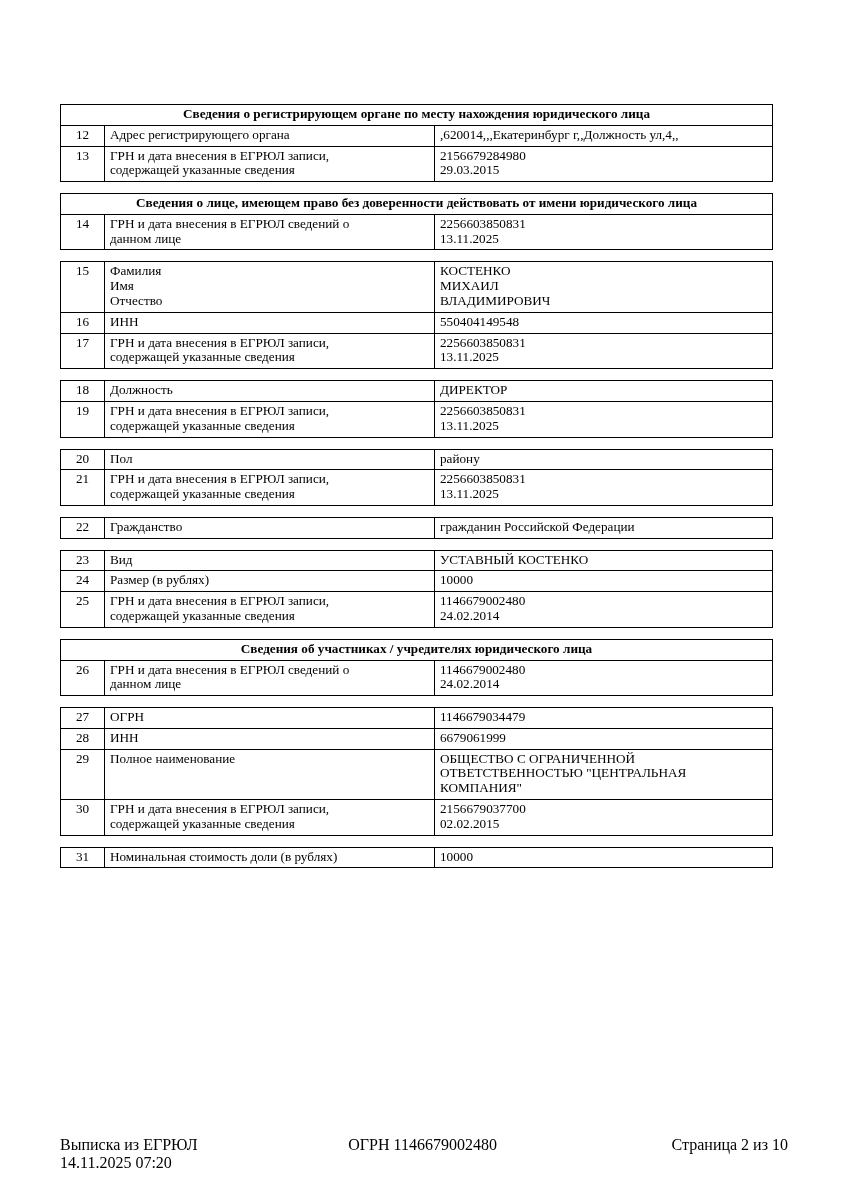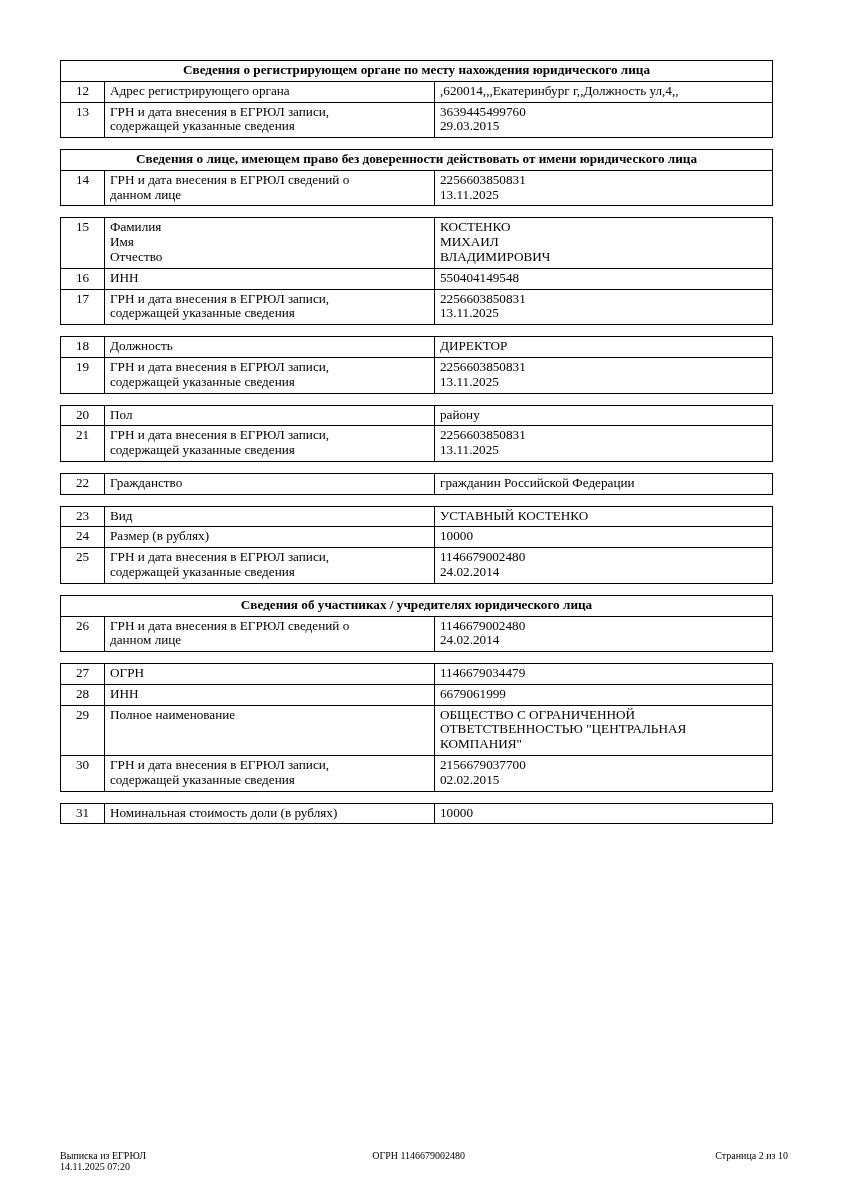--- a/index.html
+++ b/index.html
@@ -20,20 +20,21 @@
     height: 1200px;
     box-sizing: border-box;
     padding: 60px 60px 0 60px;
   }
   table.doc {
     width: 712px;
     border-collapse: collapse;
     table-layout: fixed;
     font-size: 13.2px;
     line-height: 1.12;
+    margin-top: 44px;
   }
   table.doc td {
     border: 1px solid #000000;
     vertical-align: top;
     padding: 2px 5px 3px 5px;
   }
   
   col.c-num { width: 44px; }
   col.c-label { width: 330px; }
   col.c-value { width: 338px; }
@@ -54,21 +55,21 @@
   }
   td.label { }
   td.value { }
   .ln { display: block; white-space: pre; }
 
   .footer {
     position: absolute;
     left: 60px;
     right: 60px;
     bottom: 28px;
-    font-size: 10px;
+    font-size: 16px;
     font-family: "Liberation Serif", serif;
   }
   .footer-row {
     display: flex;
     justify-content: space-between;
     align-items: flex-start;
   }
   .footer-left { text-align: left; }
   .footer-center { text-align: center; flex: 0 0 auto; }
   .footer-right { text-align: right; margin-left: 24px; }
@@ -98,21 +99,21 @@
         <td class="value">,620014,,,Екатеринбург г,,Должность ул,4,,</td>
       </tr>
 
       <tr>
         <td class="num">13</td>
         <td class="label">
           <span class="ln">ГРН и дата внесения в ЕГРЮЛ записи,</span>
           <span class="ln">содержащей указанные сведения</span>
         </td>
         <td class="value">
-          <span class="ln">3639445499760</span>
+          <span class="ln">2156679284980</span>
           <span class="ln">29.03.2015</span>
         </td>
       </tr>
 
       <tr class="spacer">
         <td colspan="3"></td>
       </tr>
 
       <tr>
         <td class="section" colspan="3">Сведения о лице, имеющем право без доверенности действовать от имени юридического лица</td>

